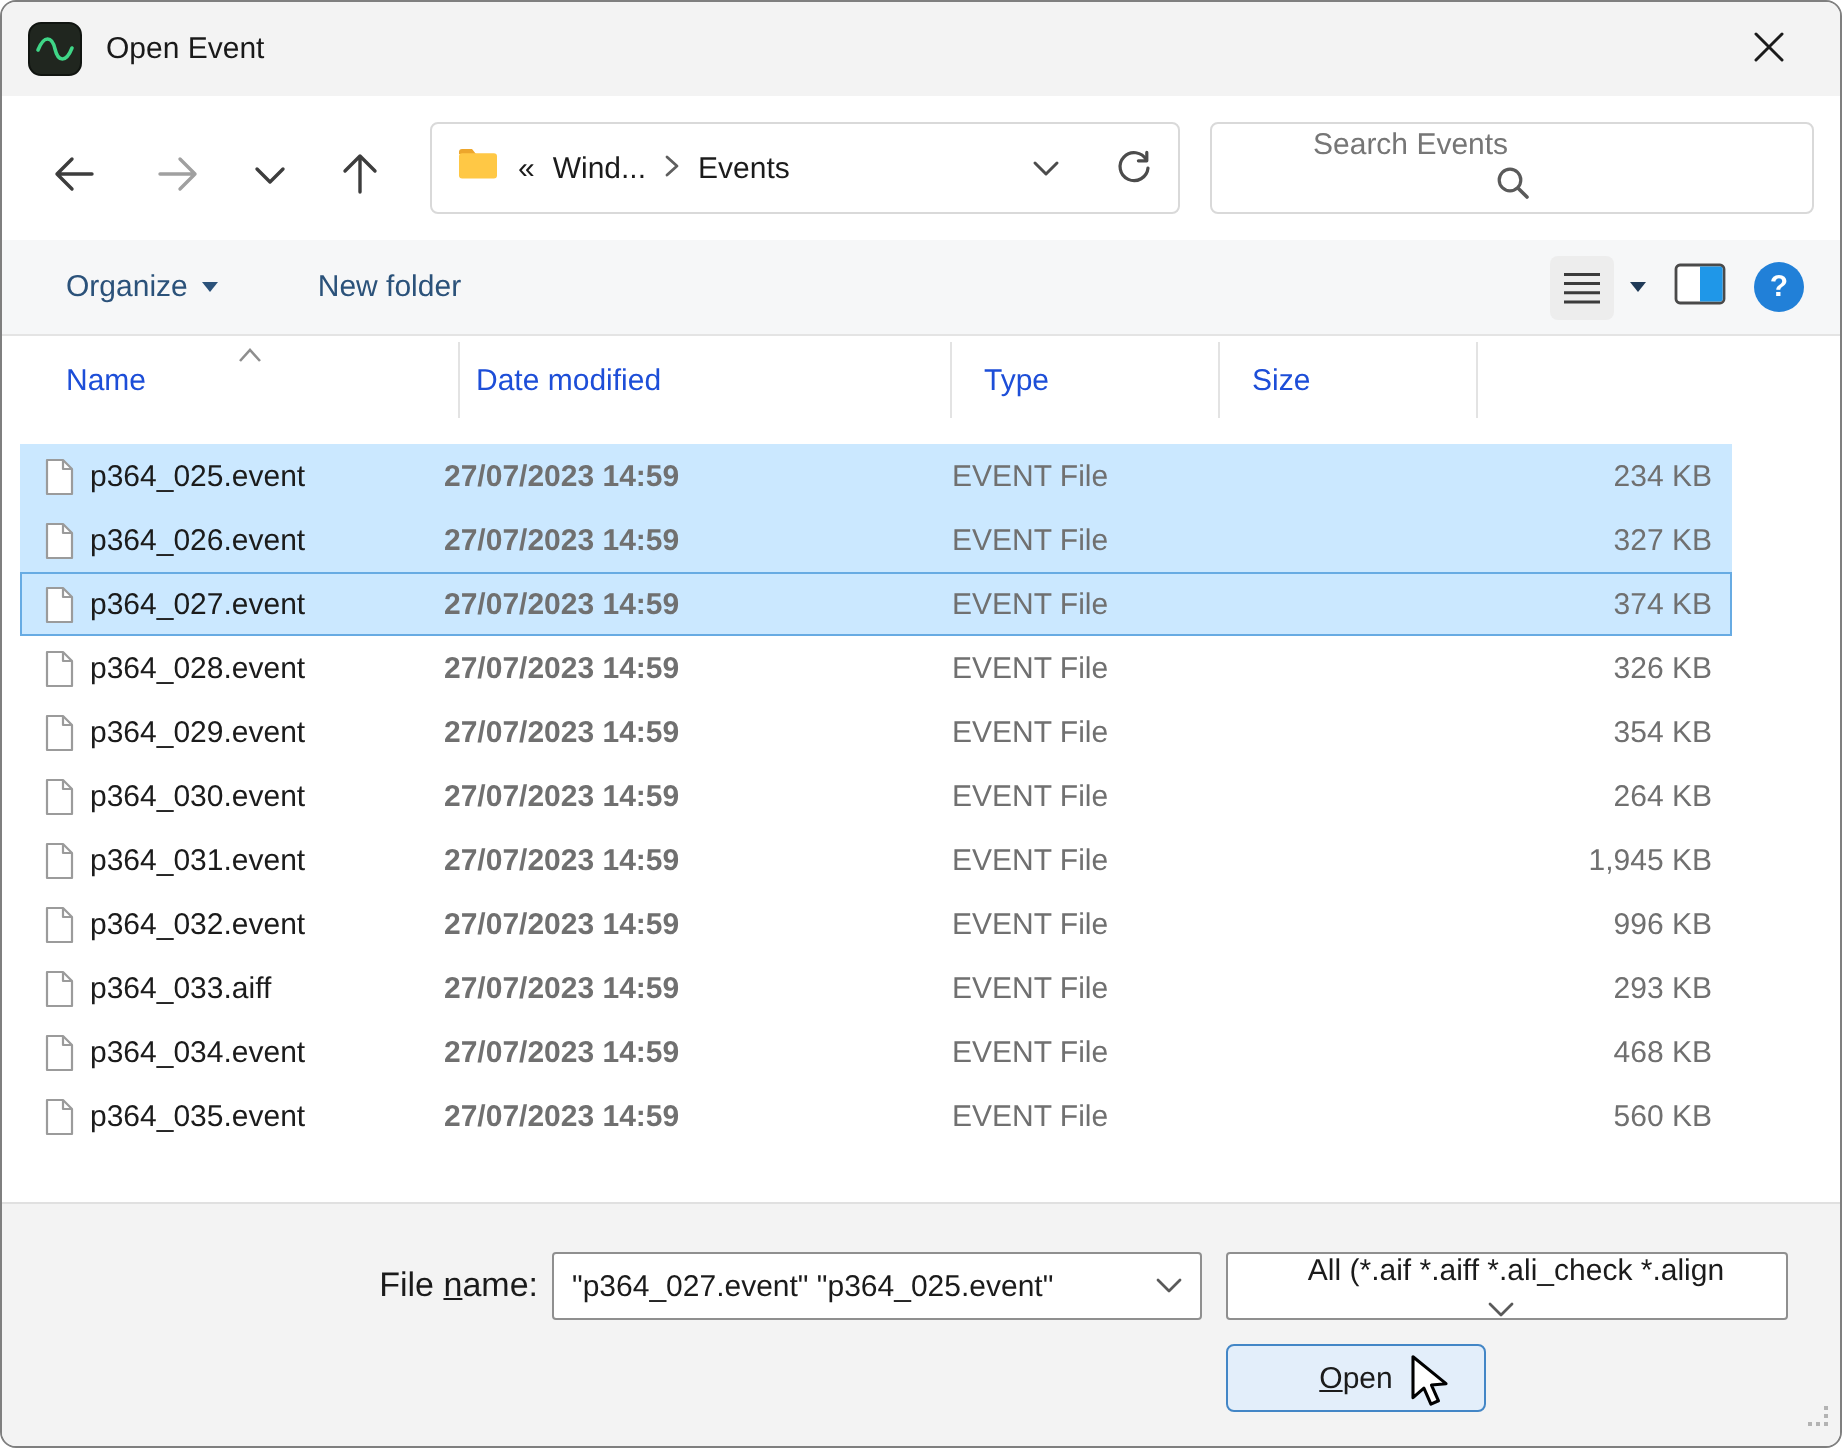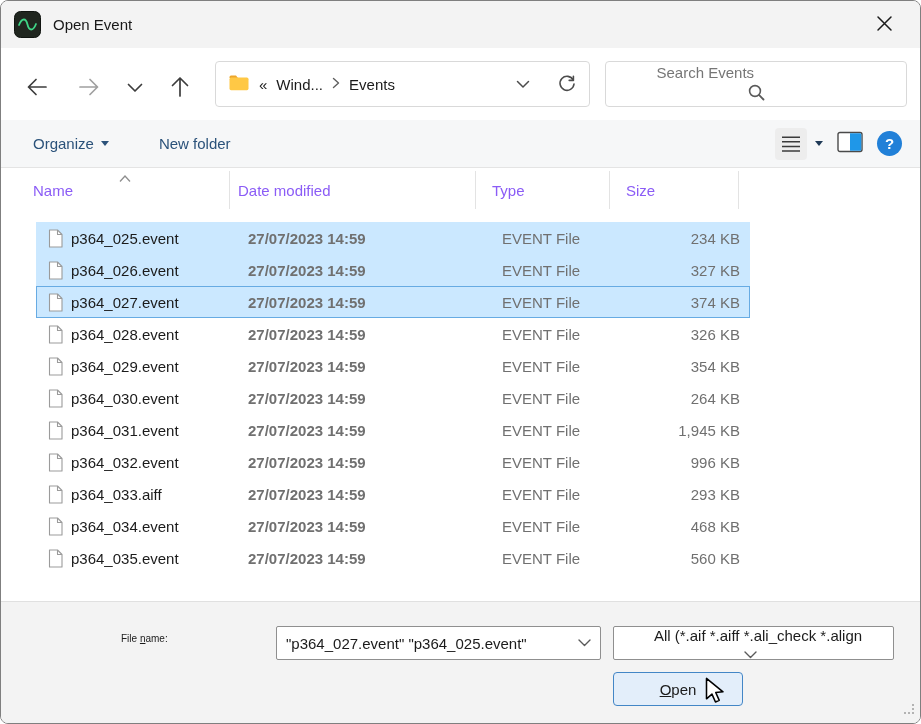--- a/index.html
+++ b/index.html
@@ -40,39 +40,39 @@
     border-top:5px solid #2b527a; display:inline-block; }
   .tb-right { position:absolute; right:18px; display:flex; align-items:center; gap:14px; }
   .view-btn { display:flex; align-items:center; gap:8px; background:transparent; border:none; cursor:pointer; }
   .lines-bg { width:32px; height:32px; background:#ededed; border-radius:4px;
     display:flex; align-items:center; justify-content:center; }
   .caret-down.dark { border-top-color:#1f3a57; }
   .pane-btn, .help-btn { background:transparent; border:none; cursor:pointer; display:flex; }
   .help-circle { width:25px; height:25px; border-radius:50%; background:#2180d8; color:#fff;
     font-size:15px; font-weight:bold; display:flex; align-items:center; justify-content:center; }
   
-  .colheaders { position:absolute; top:167px; left:0; right:0; height:46px; background:#fff; font-size:15px; color:#8b5cf6; }
+  .colheaders { position:absolute; top:167px; left:0; right:0; height:46px; background:#fff; font-size:15px; color:#1d4ed8; }
   .col-h { position:absolute; top:14px; cursor:pointer; }
   .col-sep { position:absolute; top:3px; height:38px; width:1px; background:#e3e3e3; }
   .sort-caret { position:absolute; left:117px; top:1px; }
   
   .file-list { position:absolute; top:213px; left:0; right:0; height:387px; background:#fff; }
-  .file-row { position:relative; width:714px; height:32px; margin-left:35px; display:flex; align-items:center;
+  .file-row { position:relative; width:856px; height:32px; margin-left:9px; display:flex; align-items:center;
     font-size:15px; color:#1b1b1b; cursor:pointer; border:1px solid transparent; }
   .file-row.selected { background:#cbe8ff; }
   .file-row.focused { border-color:#67abe3; }
   .file-row:first-child { margin-top:8px; }
   .cell-icon { position:absolute; left:11px; display:flex; }
   .cell-name { position:absolute; left:34px; }
   .cell-date { position:absolute; left:211px; color:#707070;font-weight:bold; }
   .cell-type { position:absolute; left:465px; color:#707070; }
   .cell-size { position:absolute; right:9px; color:#707070; text-align:right; }
   
   .footer { position:absolute; top:600px; left:0; right:0; bottom:0; background:#f3f3f3; border-top:1px solid #e0e0e0; }
-  .fn-label { position:absolute; left:120px; top:31px; width:148px; font-size:10px; color:#1b1b1b; }
+  .fn-label { position:absolute; left:120px; top:31px; width:148px; text-align:right; font-size:17px; color:#1b1b1b; }
   .u { text-decoration:underline; }
   .combo { position:absolute; top:24px; height:34px; border:1px solid #8f8f8f; border-radius:2px; background:#fff;
     display:flex; align-items:center; overflow:hidden; }
   .combo input { border:none; outline:none; font-size:15px; color:#1b1b1b; flex:1; min-width:0;
     font-family:"Liberation Sans", sans-serif; padding:0 4px 0 9px; background:transparent; }
   .combo-name { left:275px; width:325px; }
   .combo-type { left:612px; width:281px;flex-direction:column; }
   .combo-type .type-text { font-size:15px; color:#1b1b1b; white-space:nowrap; overflow:hidden; flex:1; padding-left:9px; }
   .combo-chev { flex:0 0 auto; padding:0 9px 0 2px; display:flex; }
   .btn { position:absolute; top:70px; height:34px; font-size:15px; color:#1b1b1b; border-radius:4px; cursor:pointer;

